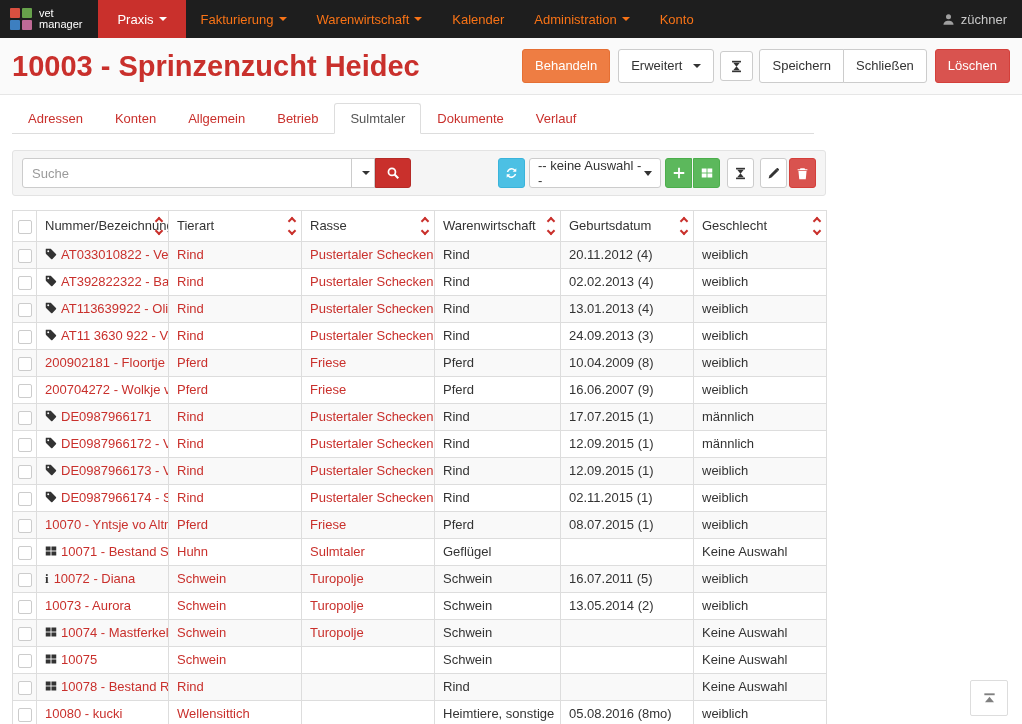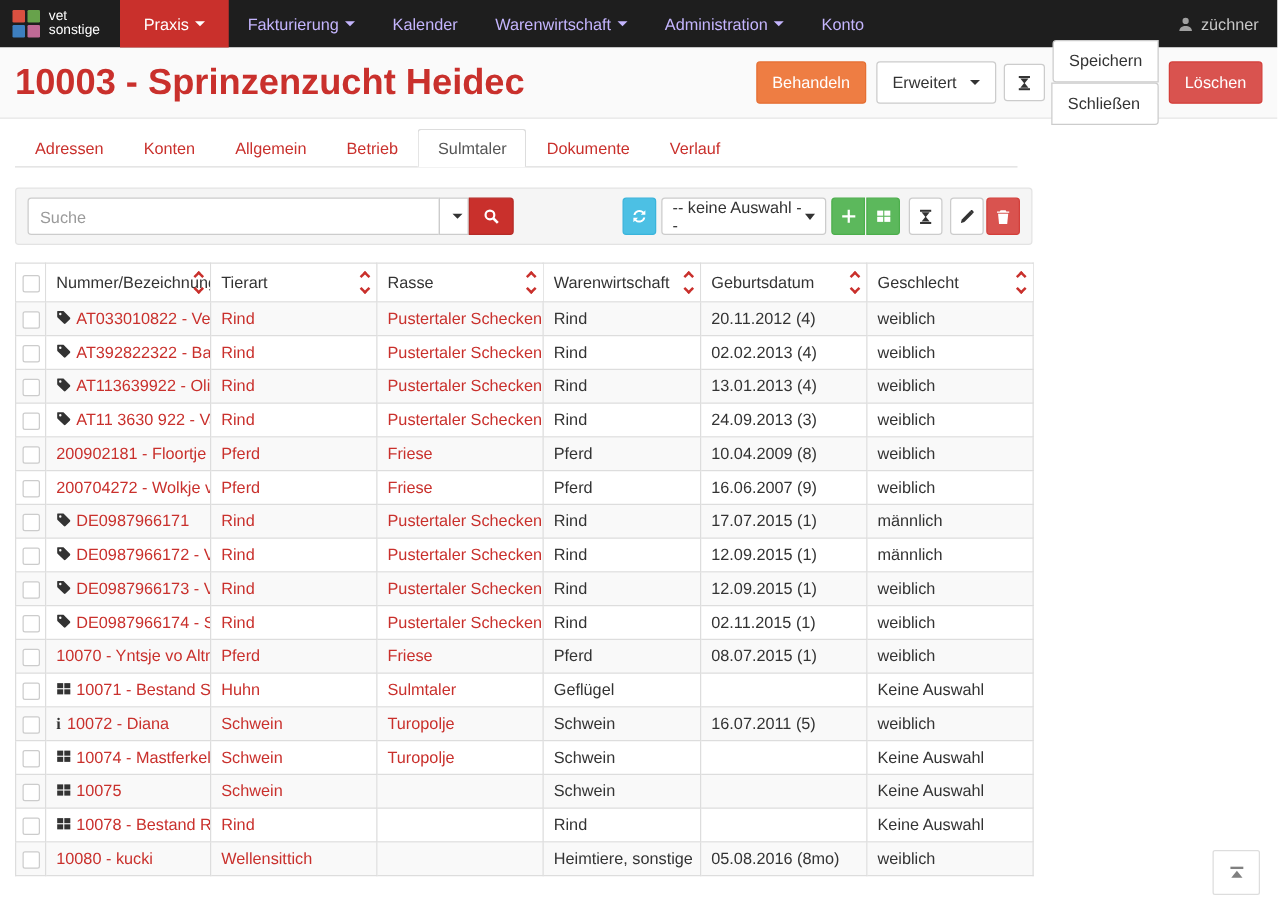--- a/index.html
+++ b/index.html
@@ -11,38 +11,38 @@
 
   
   .navbar { height:38px; background:#1e1e1e; display:flex; align-items:stretch; }
   .logo { display:flex; align-items:center; gap:7px; padding:0 16px 0 10px; cursor:pointer; }
   .logo-squares { width:22px; height:22px; display:grid;
     grid-template-columns:10px 10px; grid-template-rows:10px 10px; gap:2px; }
   .sq { width:10px; height:10px; border-radius:1px; }
   .sq1{background:#d95040;} .sq2{background:#67a24b;} .sq3{background:#3d7fc0;} .sq4{background:#c06a96;}
   .logo-text { color:#fff; font-size:11px; line-height:11.5px; }
   .nav-items { display:flex; align-items:stretch; }
-  .nav-item { display:flex; align-items:center; padding:13px 15px; color:#c4b5fd; font-size:13px; cursor:pointer; }
+  .nav-item { display:flex; align-items:center; padding:13px 15px; color:#f97316; font-size:13px; cursor:pointer; }
   .nav-item.active { background:#c9302c; color:#fff; padding:0 19px; }
   .caret { display:inline-block; width:0; height:0; margin-left:5px;
     border-top:4px solid currentColor; border-left:4px solid transparent; border-right:4px solid transparent; }
   .nav-user { margin-left:auto; display:flex; align-items:center; gap:6px; padding:0 15px; color:#c8c8c8; font-size:13px; cursor:pointer; }
 
   
   .title-bar { height:57px; display:flex; align-items:center; justify-content:space-between;
     padding:0 12px; background:#fafafa; border-bottom:1px solid #e6e6e6; }
   .page-title { font-size:29px; font-weight:bold; color:#c9302c; margin:0; }
   .title-actions { display:flex; align-items:center; }
   .btn { height:30px; padding:16px 12px; font-size:13px; line-height:28px; border-radius:3px;
     border:1px solid #ccc; background:#fff; color:#333; display:inline-flex; align-items:center;
     gap:6px; cursor:pointer; white-space:nowrap; }
   .btn-warning { background:#ee7d43; border-color:#e56f33; color:#fff; }
   .btn-danger  { background:#d9534f; border-color:#d43f3a; color:#fff; }
   .ml6 { margin-left:6px; } .ml8 { margin-left:8px; }
-  .btn-group { display:inline-flex; margin-left:6px;flex-direction:column; }
+  .btn-group { display:inline-flex; margin-left:6px; }
   .btn-group .btn { border-radius:0; }
   .btn-group .btn:first-child { border-radius:3px 0 0 3px; }
   .btn-group .btn:last-child  { border-radius:0 3px 3px 0; margin-left:-1px; }
   .icon-btn { padding:0 9px; }
 
   
   .tabs { display:flex; margin:8px 12px 0 12px; border-bottom:1px solid #ddd; width:802px; }
   .tab { padding:7px 15px; font-size:13px; color:#c9302c; cursor:pointer;
     border:1px solid transparent; margin-bottom:-1px; border-radius:3px 3px 0 0; }
   .tab.active { background:#fff; color:#555; border-color:#ddd #ddd #fff #ddd; cursor:default; }
@@ -101,38 +101,38 @@
 <nav class="navbar">
   <div class="logo">
     <div class="logo-squares">
       <span class="sq sq1"></span>
         <span class="sq sq2"></span>
         <span class="sq sq3"></span>
         <span class="sq sq4"></span>
     </div>
     <div class="logo-text">
       <div>vet</div>
-      <div>sonstige</div>
+      <div>manager</div>
     </div>
   </div>
   <div class="nav-items" id="nav-items">
       <div class="nav-item active">
         <span>Praxis</span>
         <span class="caret"></span>
       </div>
       <div class="nav-item">
         <span>Fakturierung</span>
         <span class="caret"></span>
       </div>
       <div class="nav-item">
-        <span>Kalender</span>
-      </div>
-      <div class="nav-item">
         <span>Warenwirtschaft</span>
         <span class="caret"></span>
+      </div>
+      <div class="nav-item">
+        <span>Kalender</span>
       </div>
       <div class="nav-item">
         <span>Administration</span>
         <span class="caret"></span>
       </div>
       <div class="nav-item">
         <span>Konto</span>
       </div>
     </div>
   <div class="nav-user">
@@ -411,20 +411,29 @@
           <td class="check-col"><span class="cb"></span></td>
           <td><b class="info-i">i</b><span class="link">10072 - Diana</span></td>
           <td><span class="link">Schwein</span></td>
           <td><span class="link">Turopolje</span></td>
           <td>Schwein</td>
           <td>16.07.2011 (5)</td>
           <td>weiblich</td>
         </tr>
         <tr>
           <td class="check-col"><span class="cb"></span></td>
+          <td><span class="link">10073 - Aurora</span></td>
+          <td><span class="link">Schwein</span></td>
+          <td><span class="link">Turopolje</span></td>
+          <td>Schwein</td>
+          <td>13.05.2014 (2)</td>
+          <td>weiblich</td>
+        </tr>
+        <tr>
+          <td class="check-col"><span class="cb"></span></td>
           <td><svg class="ci" viewBox="0 0 16 16" fill="#333">
               <rect x="1" y="2" width="6.4" height="5.4"></rect>
               <rect x="8.6" y="2" width="6.4" height="5.4"></rect>
               <rect x="1" y="8.6" width="6.4" height="5.4"></rect>
               <rect x="8.6" y="8.6" width="6.4" height="5.4"></rect>
             </svg><span class="link">10074 - Mastferkel u...</span></td>
           <td><span class="link">Schwein</span></td>
           <td><span class="link">Turopolje</span></td>
           <td>Schwein</td>
           <td></td>

